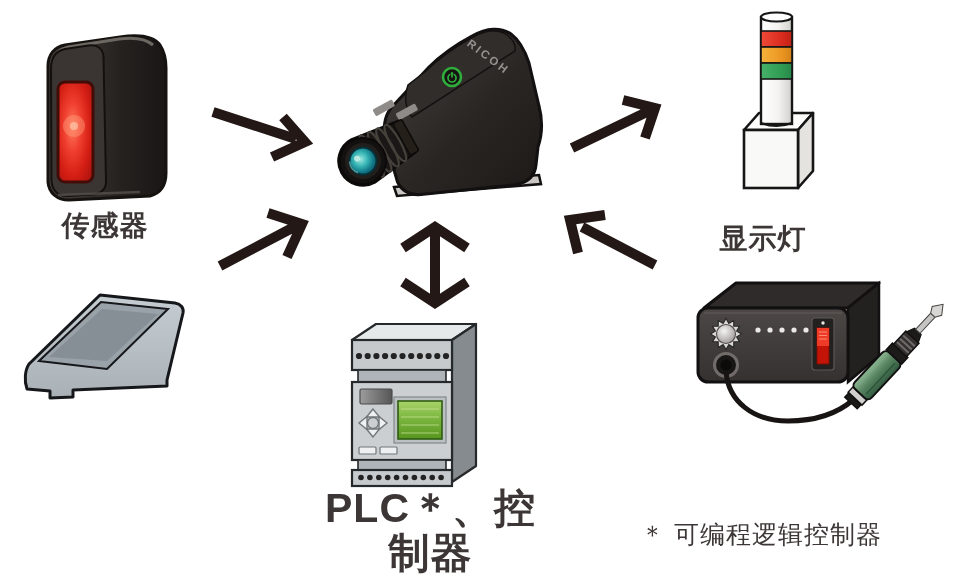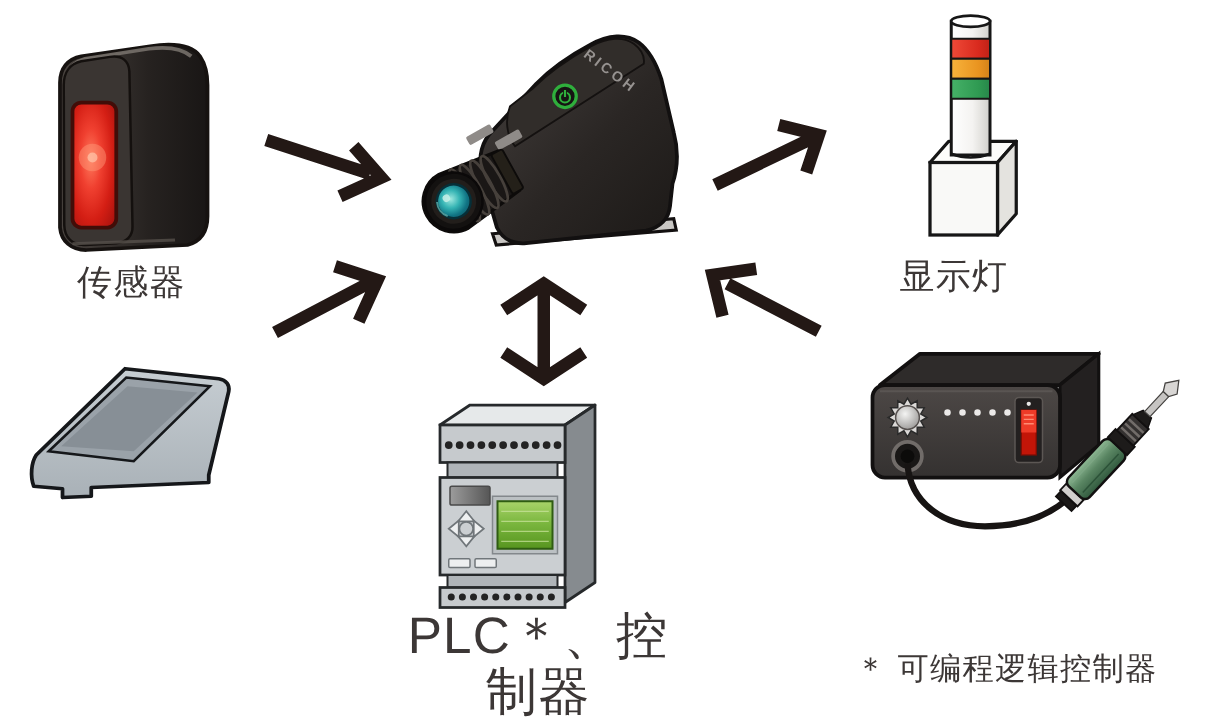--- a/index.html
+++ b/index.html
@@ -1,20 +1,20 @@
 <!DOCTYPE html>
 <html><head>
 <meta charset="utf-8">
 <style>
   html,body{margin:0;padding:0;background:#ffffff;}
   .canvas{position:relative;width:980px;height:576px;background:#ffffff;overflow:hidden;
           font-family:"Liberation Sans","DejaVu Sans",sans-serif;}
   .abs{position:absolute;}
-  .label{position:absolute;color:#3c3736;text-align:center;letter-spacing:1px;line-height:1.1;}
-  .footnote{position:absolute;color:#3c3736;text-align:center;letter-spacing:1px;}
+  .label{position:absolute;color:#3c3736;text-align:center;letter-spacing:1px;line-height:1.1;font-weight:bold;}
+  .footnote{position:absolute;color:#3c3736;text-align:left;letter-spacing:1px;}
   svg{display:block;}
 </style>
 </head>
 <body>
 
 <div class="canvas">
 
   <svg class="abs" style="left:28px;top:26px" width="145" height="176" viewBox="0 0 145 176">
     <defs>
       <linearGradient id="sensorSide" x1="0" y1="0" x2="1" y2="0">
@@ -119,21 +119,21 @@
     <polygon points="12,126 66,126 81,109 27,109" fill="#fdfdfb" stroke="#161616" stroke-width="2.6" stroke-linejoin="round"></polygon>
     <polygon points="66,126 81,109 81,167 66,184" fill="#e4e3df" stroke="#161616" stroke-width="2.6" stroke-linejoin="round"></polygon>
     <rect x="12" y="126" width="54" height="58" fill="#f9f9f7" stroke="#161616" stroke-width="2.6"></rect>
     <rect x="29" y="13" width="31" height="107" fill="url(#poleGrad)" stroke="#161616" stroke-width="2.4"></rect>
     <rect x="29" y="27" width="31" height="16" fill="url(#redG)" stroke="#161616" stroke-width="1.6"></rect>
     <rect x="29" y="43" width="31" height="16" fill="url(#orgG)" stroke="#161616" stroke-width="1.6"></rect>
     <rect x="29" y="59" width="31" height="16" fill="url(#grnG)" stroke="#161616" stroke-width="1.6"></rect>
     <ellipse cx="44.5" cy="13" rx="15.5" ry="4.5" fill="#ffffff" stroke="#161616" stroke-width="2.2"></ellipse>
     <path d="M29,119 Q44.5,125 60,119" stroke="#161616" stroke-width="2" fill="none"></path>
   </svg>
-  <div class="label" style="left:702px;top:206px;width:122px;font-size:28px">显示灯</div>
+  <div class="label" style="left:702px;top:224px;width:122px;font-size:28px">显示灯</div>
 
   <svg class="abs" style="left:346px;top:316px" width="160" height="172" viewBox="0 0 160 172">
     <defs>
       <linearGradient id="screenG" x1="0" y1="0" x2="0" y2="1">
         <stop offset="0" stop-color="#a9d36a"></stop>
           <stop offset="0.45" stop-color="#7bb73f"></stop>
           <stop offset="1" stop-color="#57951f"></stop>
       </linearGradient>
       <linearGradient id="winG" x1="0" y1="0" x2="1" y2="0">
         <stop offset="0" stop-color="#9c9c9c"></stop>

